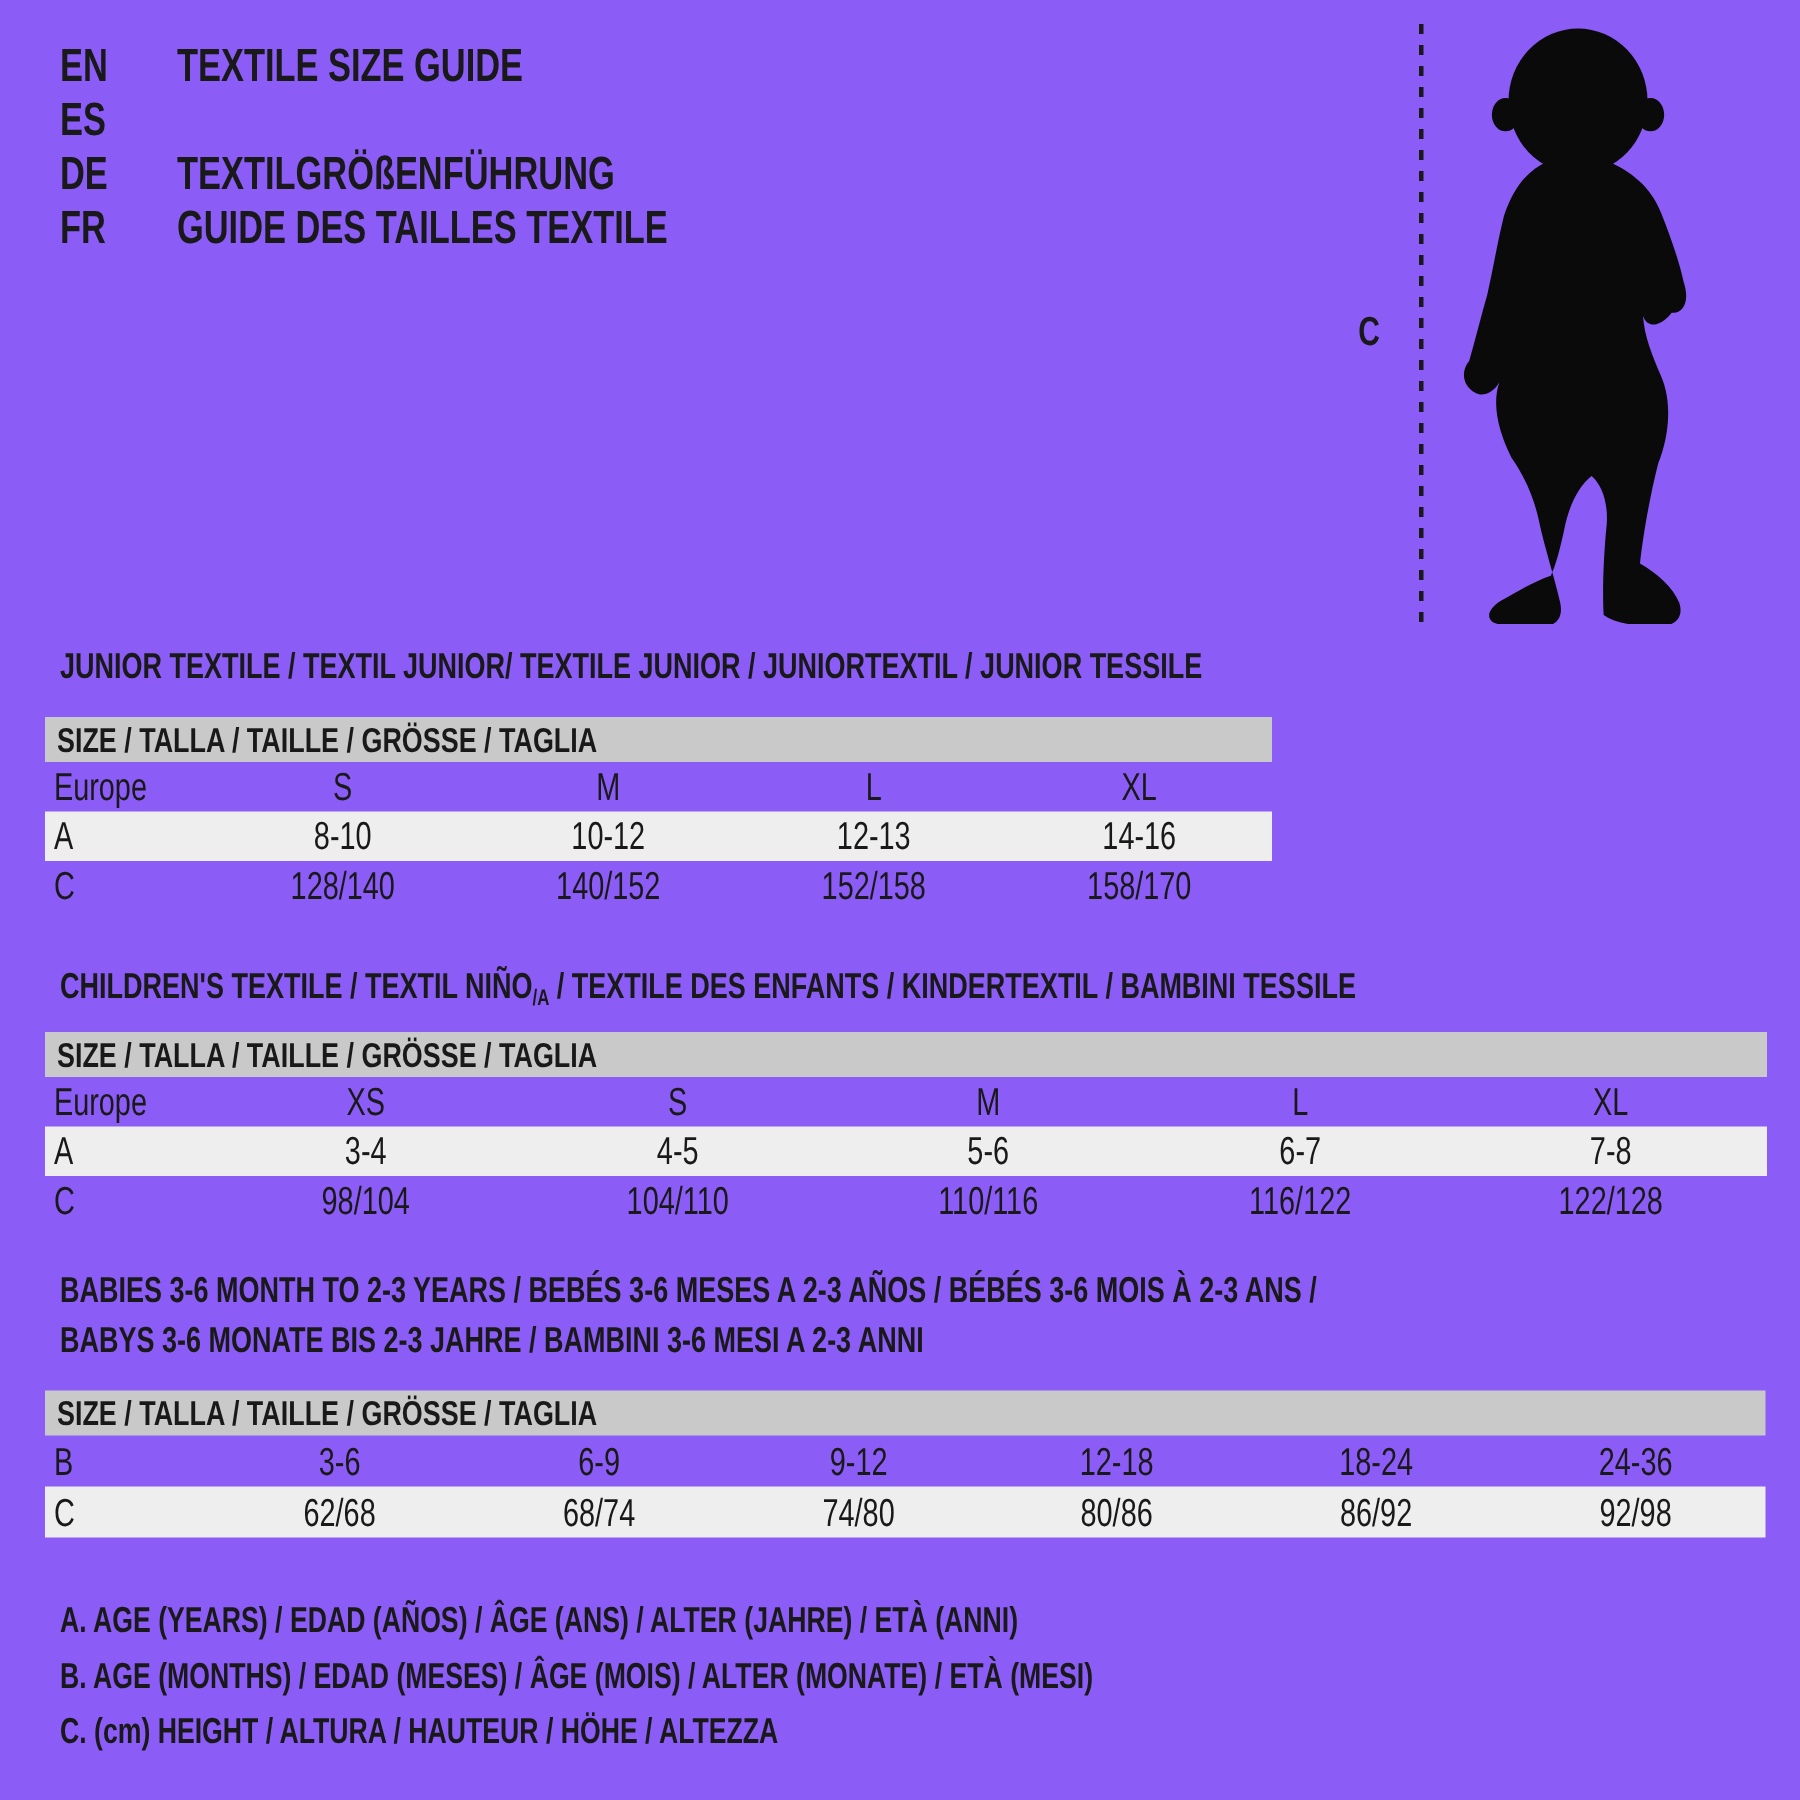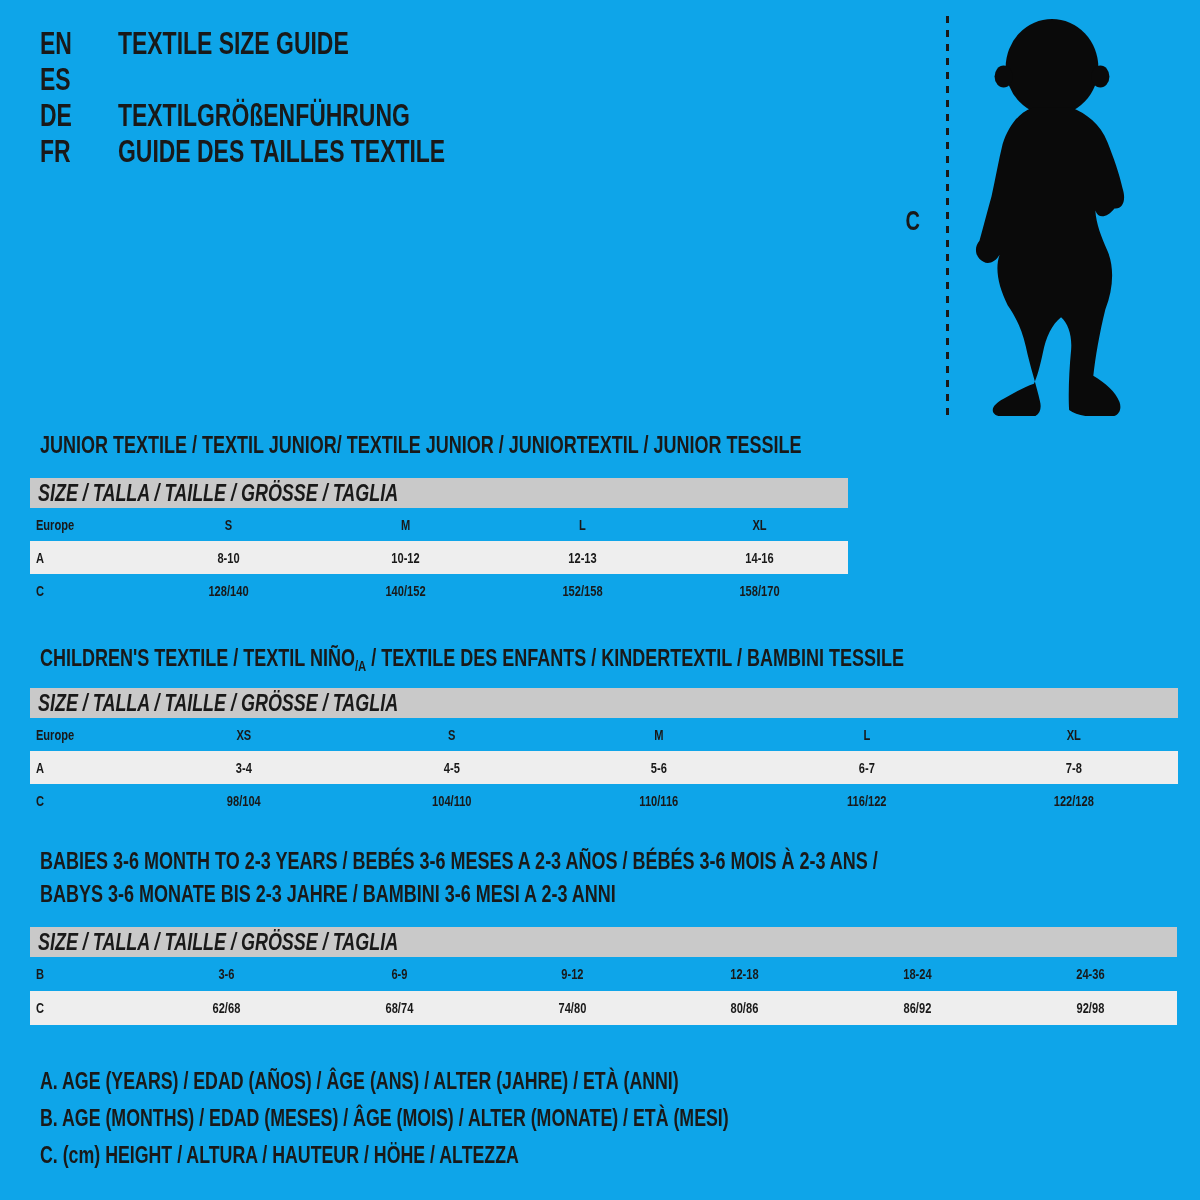--- a/index.html
+++ b/index.html
@@ -1,36 +1,36 @@
 <!DOCTYPE html>
 <html><head>
 <meta charset="utf-8">
 <style>
   html,body{margin:0;padding:0;background:#e8e8e8;}
   #page{
     position:relative;
     width:1200px;height:1200px;
-    background:#0ea5e9;
+    background:#8b5cf6;
     font-family:"Liberation Sans","DejaVu Sans",sans-serif;
     color:#191919;
     overflow:hidden;
   }
   
   .cond-l{display:inline-block;transform:scaleX(0.74);transform-origin:0 50%;white-space:nowrap;}
   .hdr-row{position:relative;height:36px;line-height:36px;font-weight:700;font-size:31px;display:flex;}
   .hdr-code{width:78px;flex:0 0 78px;}
   .hdr-title{flex:1;}
   .sect-heading{position:absolute;left:40px;font-weight:700;font-size:24px;line-height:33px;white-space:nowrap;transform:scaleX(0.75);transform-origin:0 50%;}
   .legend-line{font-weight:700;font-size:24px;line-height:37px;white-space:nowrap;transform:scaleX(0.74);transform-origin:0 50%;}
   .sub-a{font-size:15px;vertical-align:-5px;}
   
   .table{position:absolute;}
-  .sizebar{height:30px;line-height:30px;background:#c9c9c9;padding-left:8px;font-weight:700;font-size:23px;font-style:italic;}
+  .sizebar{height:30px;line-height:30px;background:#c9c9c9;padding-left:8px;font-weight:700;font-size:23px;}
   .sizebar .cond-l{transform:scaleX(0.78);}
-  .trow{display:grid;height:33px;line-height:33px;font-weight:700;font-size:15px;}
+  .trow{display:grid;height:33px;line-height:33px;font-weight:400;font-size:26px;}
   .trow.shade{background:#eeeeee;}
   .cell{text-align:center;transform:scaleX(0.74);white-space:nowrap;}
   .cell.lbl{text-align:left;padding-left:8px;transform-origin:0 50%;}
   .cols4{grid-template-columns:110px repeat(4,1fr);}
   .cols5{grid-template-columns:110px repeat(5,1fr);}
   .cols6{grid-template-columns:110px repeat(6,1fr);}
   
   #dash-line{position:absolute;left:946px;top:16px;width:3px;height:400px;
     background:repeating-linear-gradient(to bottom,#191919 0 7px,transparent 7px 14px);}
   #c-label{position:absolute;left:903px;top:206px;font-weight:700;font-size:27px;transform:scaleX(0.74);}

